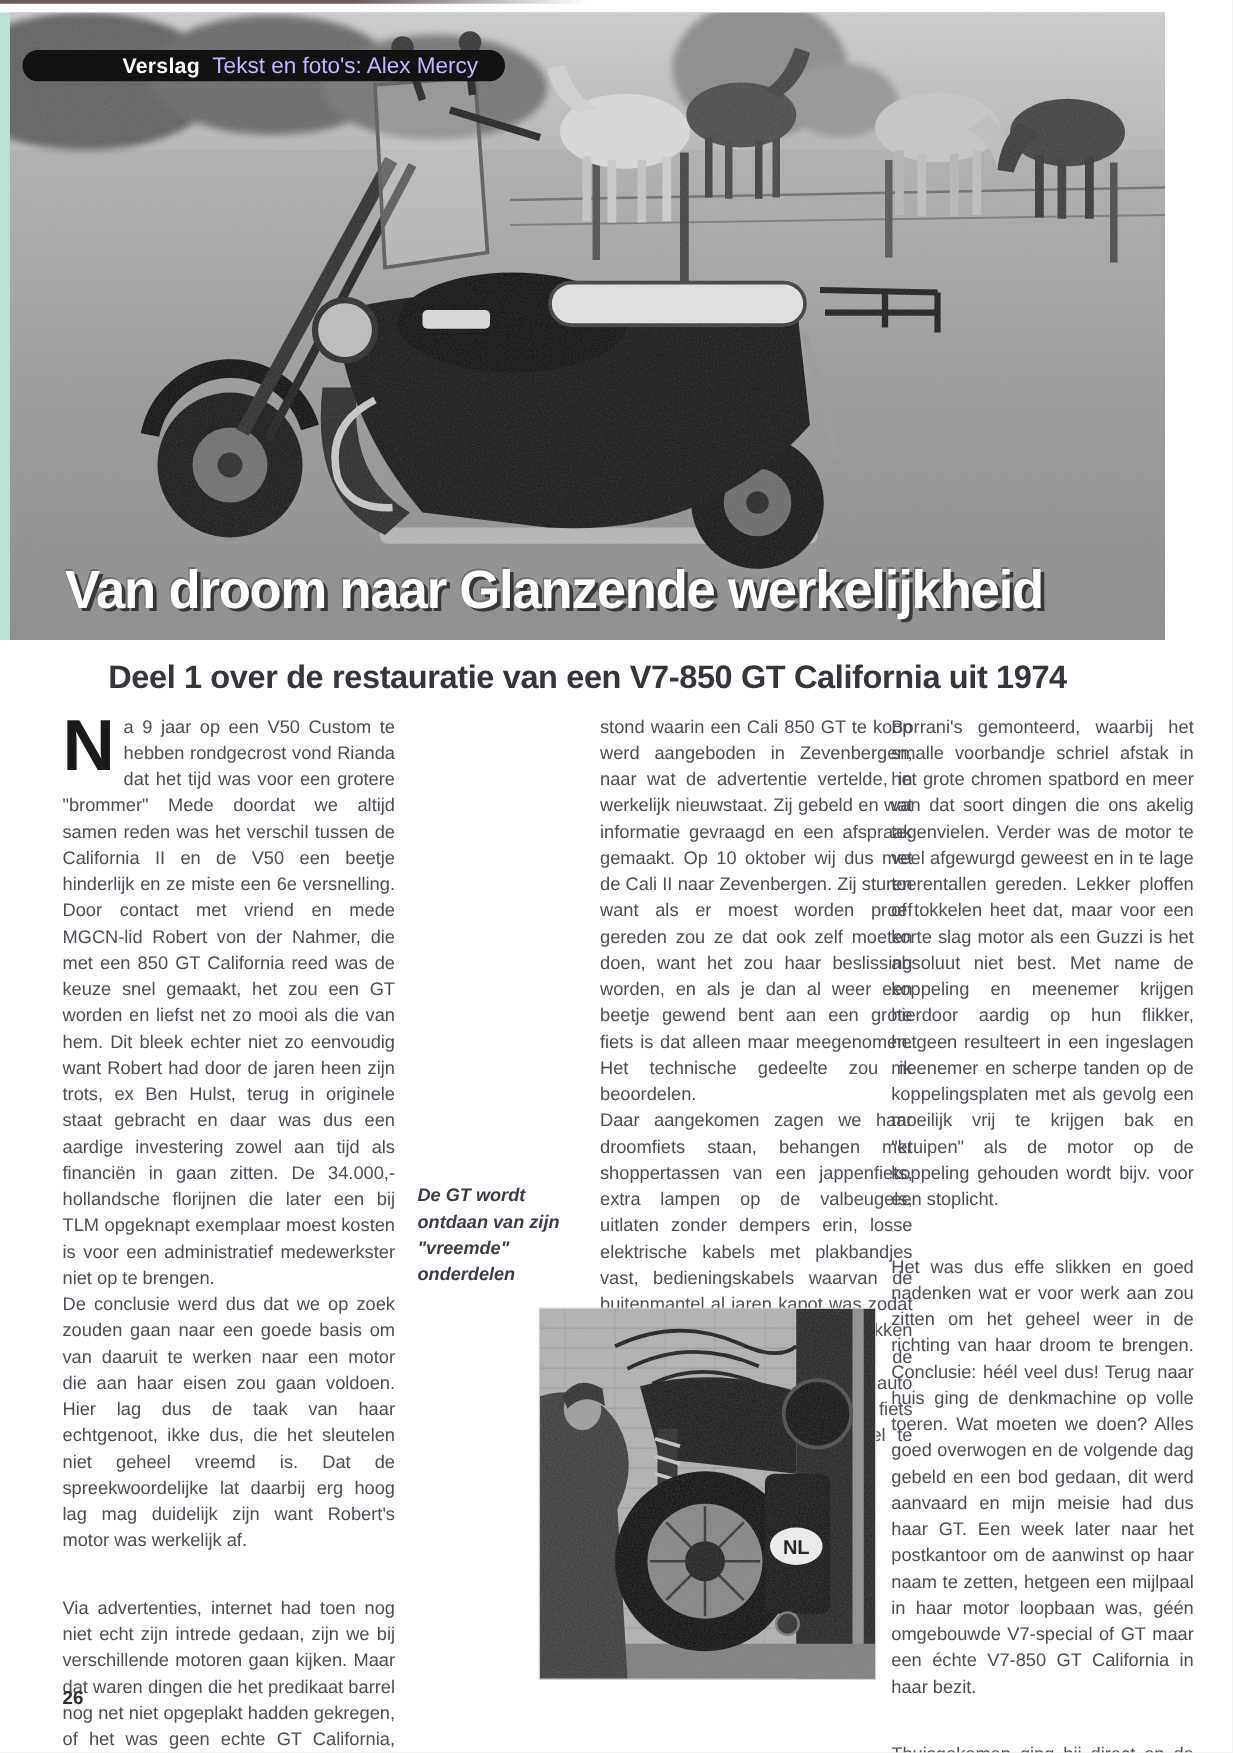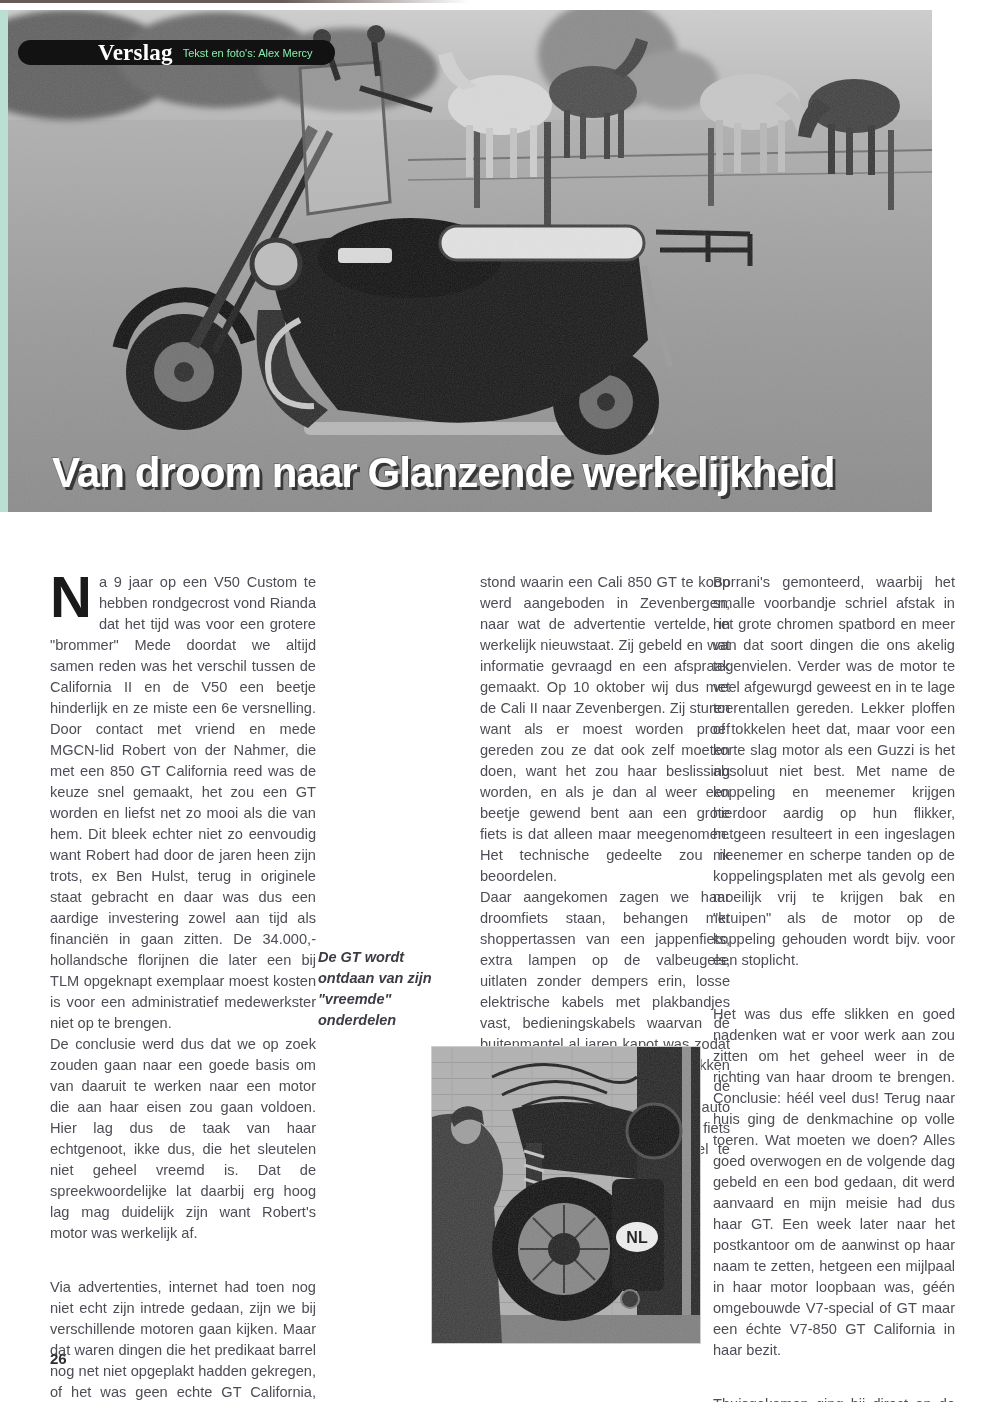--- a/index.html
+++ b/index.html
@@ -11,42 +11,42 @@
   .top-artifact{position:absolute;left:0;top:0;width:470px;height:3px;
     background:linear-gradient(90deg,#35231f 0%,#35231f 60%,rgba(53,35,31,0) 100%);opacity:.75;}
   
   .accent-stripe{position:absolute;left:0;top:10px;width:8px;height:502px;background:#bcdfd4;}
   
   .photo-main{position:absolute;left:8px;top:10px;width:924px;height:502px;overflow:hidden;background:#a9a9a9;}
   .photo-main svg{display:block;}
   
   .kicker{position:absolute;left:18px;top:40px;height:25px;padding:0 22px 0 80px;
     background:#121212;border-radius:14px;display:flex;align-items:center;gap:10px;z-index:5;}
-  .kicker-label{color:#ffffff;font-weight:bold;font-size:23px;letter-spacing:.2px;font-family:Liberation Serif, serif;}
-  .kicker-byline{color:#86efac;font-size:11px;}
+  .kicker-label{color:#ffffff;font-weight:bold;font-size:17px;letter-spacing:.2px;}
+  .kicker-byline{color:#c4b5fd;font-size:18px;}
   
   .photo-title{position:absolute;left:52px;top:448px;width:920px;z-index:6;
     color:#ffffff;font-weight:bold;font-size:43px;letter-spacing:-1px;white-space:nowrap;
     text-shadow:3px 3px 0 rgba(45,45,45,.9), -1px -1px 0 rgba(45,45,45,.35);
     transform:scaleX(.98);transform-origin:left center;}
   
   .headline{position:absolute;left:8px;top:526px;width:924px;text-align:center;
     color:#35353c;font-weight:bold;font-size:26px;letter-spacing:-.3px;}
   
   .col{position:absolute;top:572px;text-align:justify;color:#4d4d55;
     font-size:14.6px;line-height:21px;}
   .col-1{left:50px;width:266px;}
   .col-2{left:480px;width:250px;}
   .col-3{left:713px;width:242px;}
   .para{margin:0;}
   .para.gap{margin-top:33px;}
   .drop-cap{float:left;font-size:58px;line-height:46px;font-weight:bold;color:#1a1a1a;
     margin:2px 7px 0 0;font-family:"Liberation Sans",sans-serif;}
   
-  .caption{position:absolute;left:318px;top:947px;width:126px;
+  .caption{position:absolute;left:334px;top:947px;width:126px;
     color:#3c3c44;font-weight:bold;font-style:italic;font-size:14.5px;line-height:21px;}
   
   .photo-workshop{position:absolute;left:432px;top:1047px;width:268px;height:296px;
     background:#9f9f9f;outline:1px solid #cfcfcf;overflow:hidden;}
   
   .page-number{position:absolute;left:50px;top:1350px;color:#2e2e2e;font-weight:bold;font-size:15px;}
 </style>
 </head>
 <body>
 
@@ -158,20 +158,21 @@
     </svg>
   </div>
 
   <div class="kicker">
     <span class="kicker-label">Verslag</span>
     <span class="kicker-byline">Tekst en foto's: Alex Mercy</span>
   </div>
 
   <div class="photo-title">Van droom naar Glanzende werkelijkheid</div>
 
+  <div class="headline">Deel 1 over de restauratie van een V7-850 GT California uit 1974</div>
 
   <div class="col col-1">
     <p class="para"><span class="drop-cap">N</span><span>a 9 jaar op een V50 Custom te hebben rondgecrost vond Rianda dat het tijd was voor een grotere "brommer" Mede doordat we altijd samen reden was het verschil tussen de California II en de V50 een beetje hinderlijk en ze miste een 6e versnelling. Door contact met vriend en mede MGCN-lid Robert von der Nahmer, die met een 850 GT California reed was de keuze snel gemaakt, het zou een GT worden en liefst net zo mooi als die van hem. Dit bleek echter niet zo eenvoudig want Robert had door de jaren heen zijn trots, ex Ben Hulst, terug in originele staat gebracht en daar was dus een aardige investering zowel aan tijd als financiën in gaan zitten. De 34.000,- hollandsche florijnen die later een bij TLM opgeknapt exemplaar moest kosten is voor een administratief medewerkster niet op te brengen.</span></p>
     <p class="para">De conclusie werd dus dat we op zoek zouden gaan naar een goede basis om van daaruit te werken naar een motor die aan haar eisen zou gaan voldoen. Hier lag dus de taak van haar echtgenoot, ikke dus, die het sleutelen niet geheel vreemd is. Dat de spreekwoordelijke lat daarbij erg hoog lag mag duidelijk zijn want Robert's motor was werkelijk af.</p>
     <p class="para gap">Via advertenties, internet had toen nog niet echt zijn intrede gedaan, zijn we bij verschillende motoren gaan kijken. Maar dat waren dingen die het predikaat barrel nog net niet opgeplakt hadden gekregen, of het was geen echte GT California, waar het aan zoveel originele delen ontbrak dat het erg moeilijk zou worden die te vinden. Dat ging dus allemaal niet door.</p>
 
   </div>
 
   <div class="col col-2">
     <p class="para">stond waarin een Cali 850 GT te koop werd aangeboden in Zevenbergen, naar wat de advertentie vertelde, in werkelijk nieuwstaat. Zij gebeld en wat informatie gevraagd en een afspraak gemaakt. Op 10 oktober wij dus met de Cali II naar Zevenbergen. Zij sturen want als er moest worden proef gereden zou ze dat ook zelf moeten doen, want het zou haar beslissing worden, en als je dan al weer een beetje gewend bent aan een grote fiets is dat alleen maar meegenomen. Het technische gedeelte zou ik beoordelen.</p>

